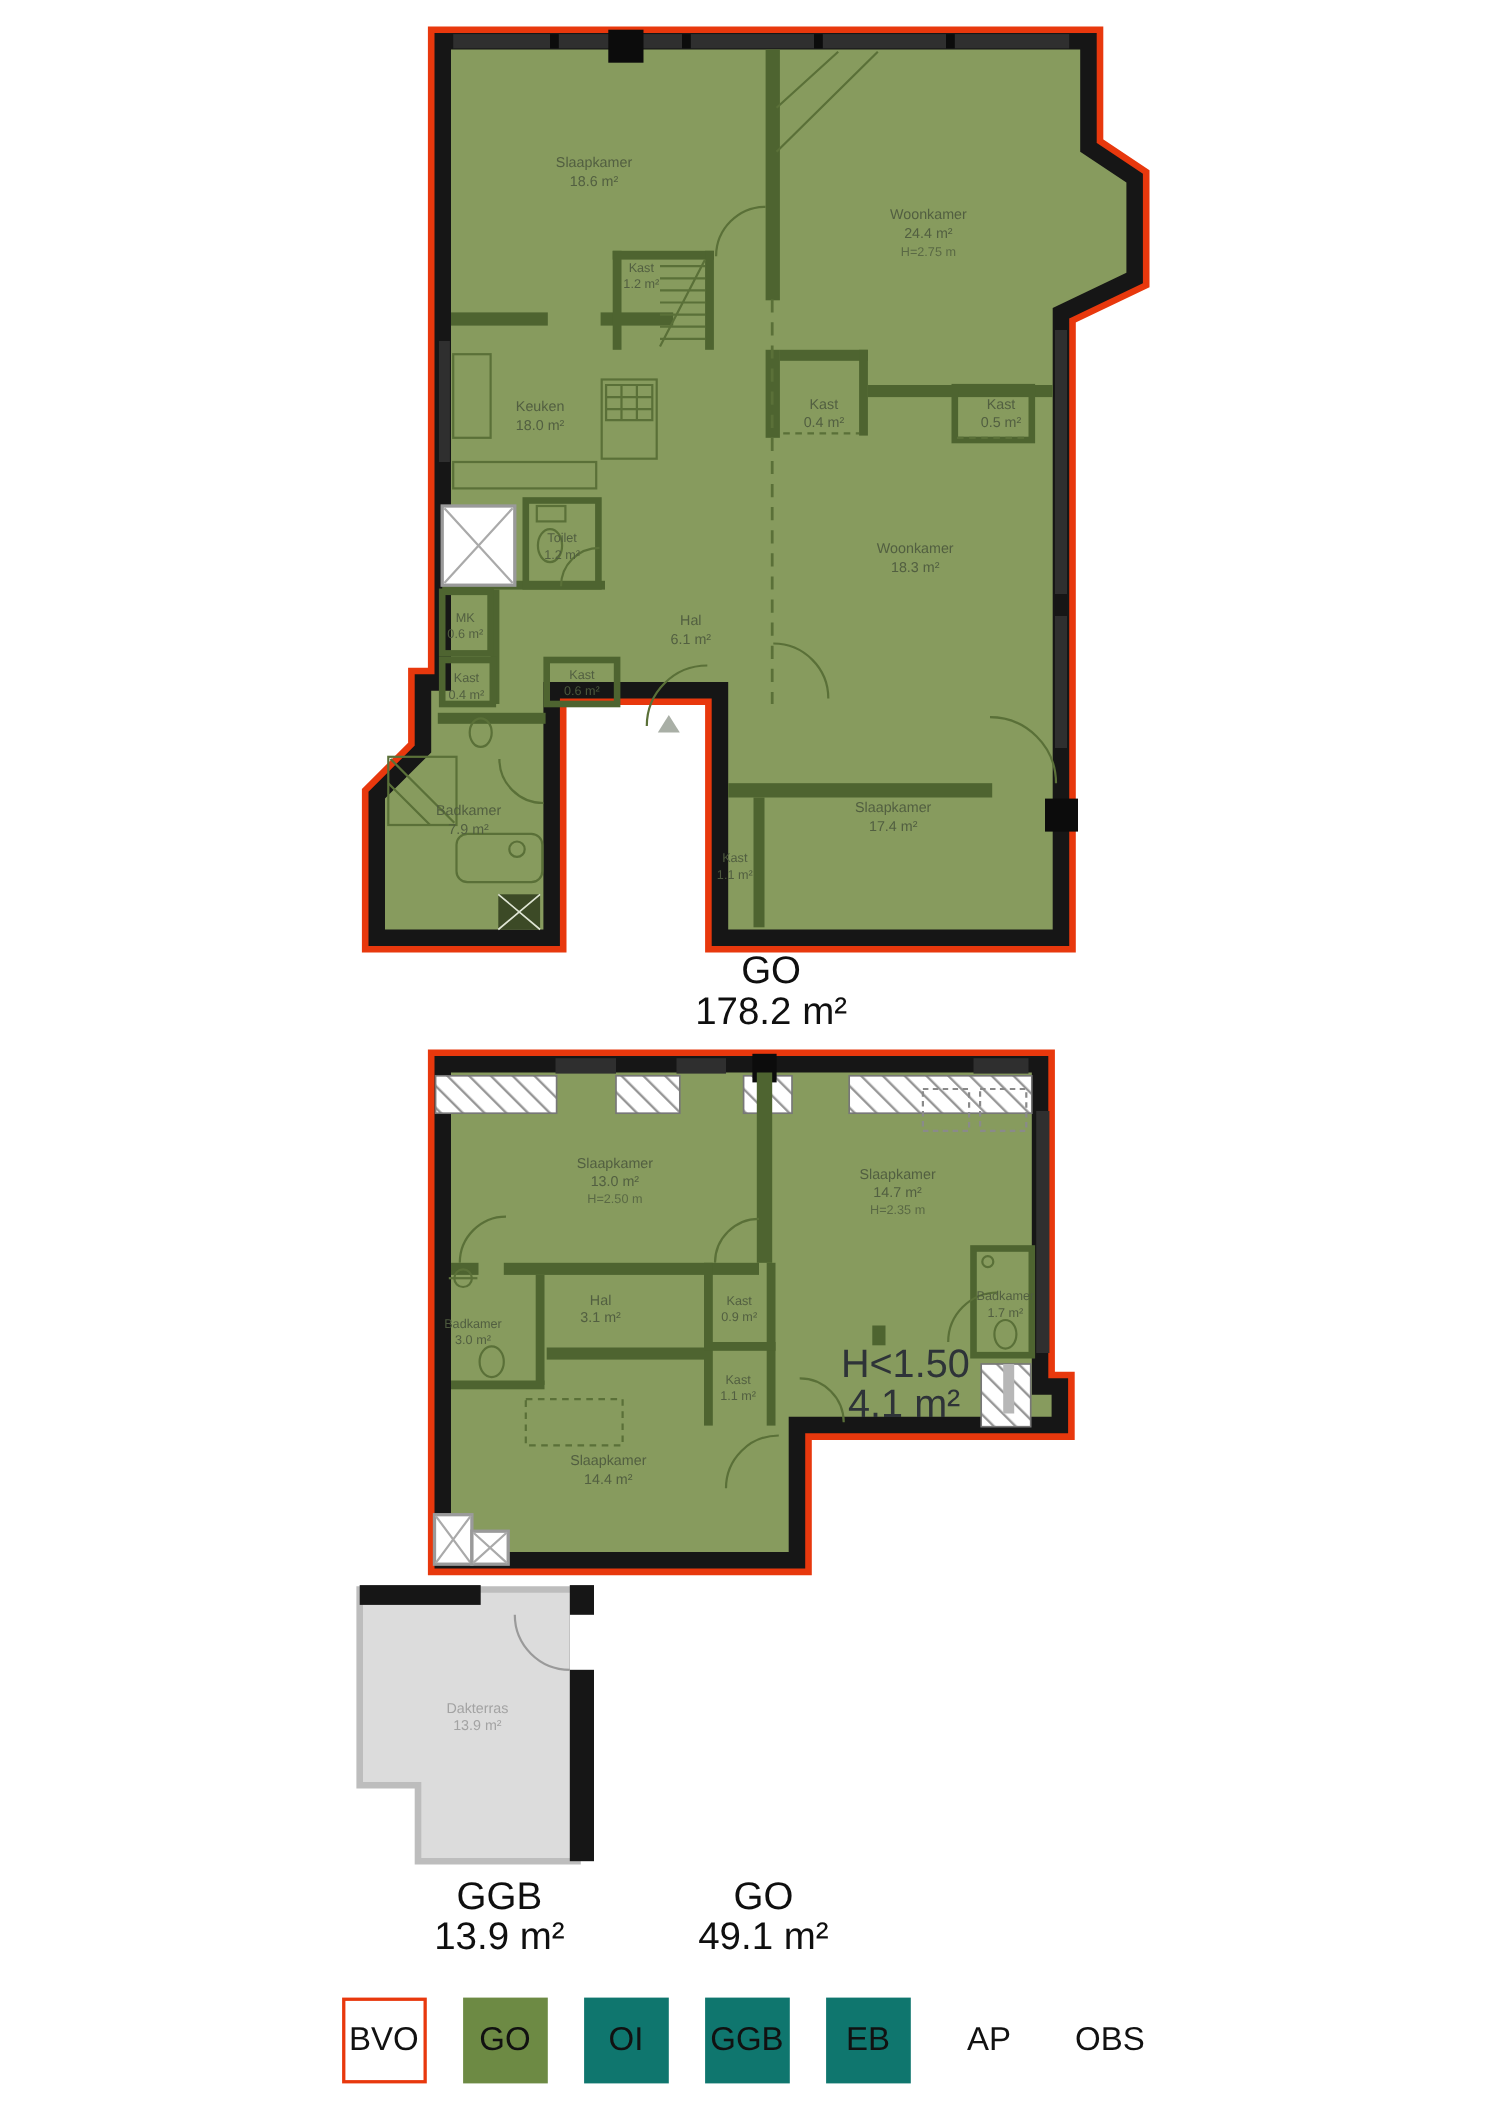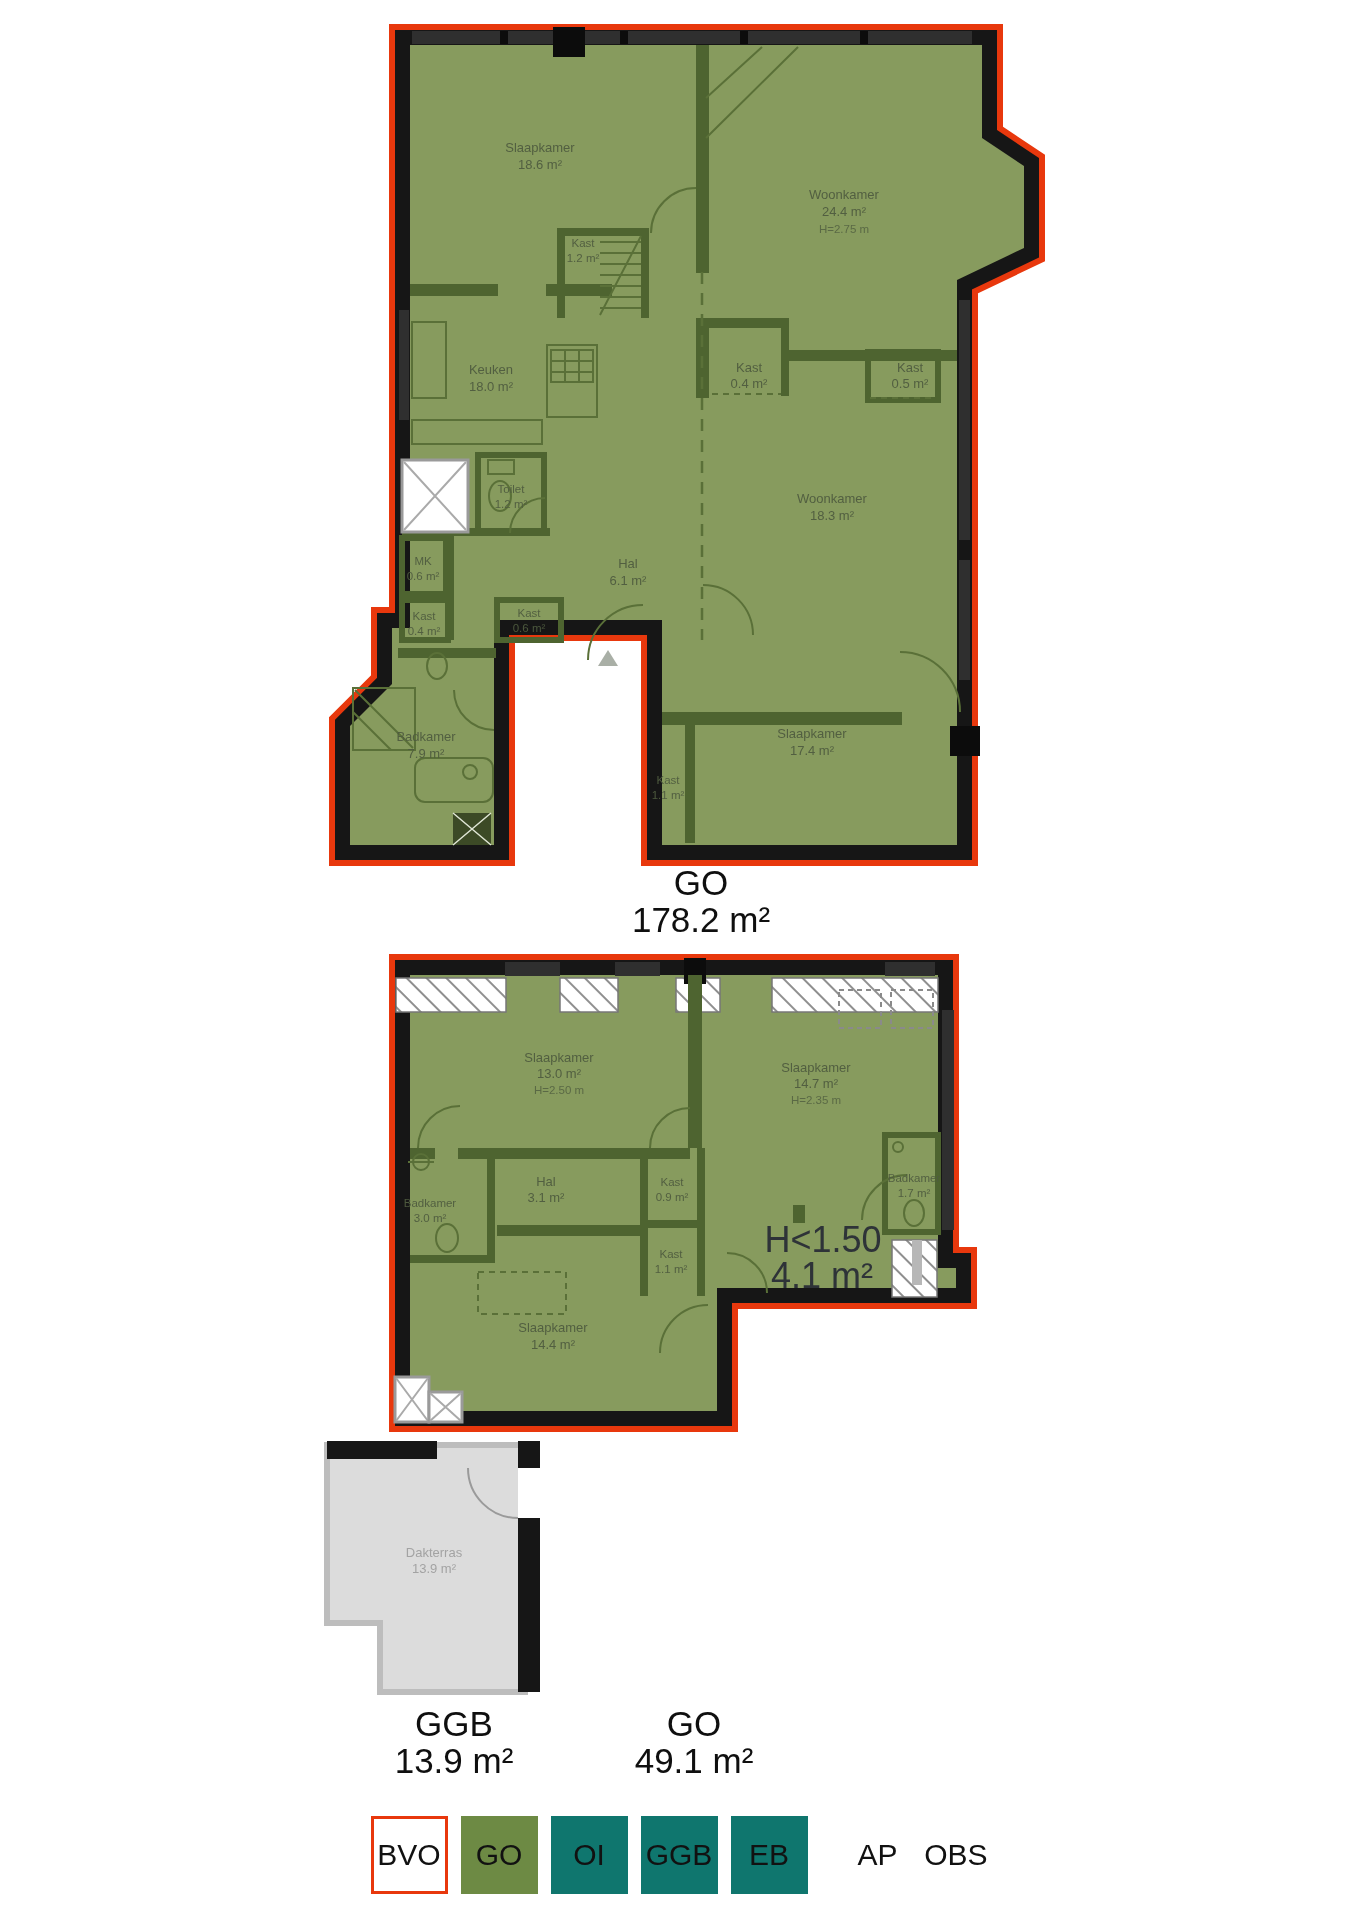--- a/index.html
+++ b/index.html
@@ -22,26 +22,26 @@
   .dashbox{fill:none;stroke:#8a8a8a;stroke-width:2;stroke-dasharray:5 4;}
   
   .rn,.ra{font-family:"Liberation Sans",sans-serif;font-size:13px;fill:#4f5c3f;fill-opacity:.95;text-anchor:middle;}
   .rh{font-family:"Liberation Sans",sans-serif;font-size:11.5px;fill:#4f5c3f;fill-opacity:.8;text-anchor:middle;}
   .rsm{font-size:11.5px;}
   .rgray,.rgray2{font-family:"Liberation Sans",sans-serif;font-size:13px;fill:#a3a3a3;text-anchor:middle;}
   .bignote{font-family:"Liberation Sans",sans-serif;font-size:36px;fill:#2e3338;text-anchor:middle;}
   
   .total{position:absolute;transform:translateX(-50%);text-align:center;color:#0f0f0f;font-size:35px;line-height:37px;white-space:nowrap;}
   
-  .legend{position:absolute;top:1816px;left:0;width:100%;display:flex;justify-content:center;align-items:center;gap:13px;}
+  .legend{position:absolute;top:1816px;left:0;width:100%;display:flex;justify-content:center;align-items:center;gap:33px;}
   .lg-box{width:77px;height:78px;display:flex;align-items:center;justify-content:center;font-size:30px;color:#111;box-sizing:border-box;}
   .lg-bvo{background:#ffffff;border:3px solid #e8380d;}
   .lg-go{background:#6d8a44;}
   .lg-gray{background:#0f766e;}
-  .lg-plain{background:none;justify-content:flex-end;}
+  .lg-plain{background:none;}
 </style>
 </head>
 <body>
 
 <svg width="1358" height="1920" viewBox="0 0 1358 1920">
   <defs>
     <pattern id="hatch" width="14" height="14" patternUnits="userSpaceOnUse" patternTransform="rotate(-45)">
       <rect width="14" height="14" fill="#ffffff"></rect>
       <line x1="2" y1="0" x2="2" y2="14" stroke="#8f8f8f" stroke-width="2"></line>
     </pattern>

